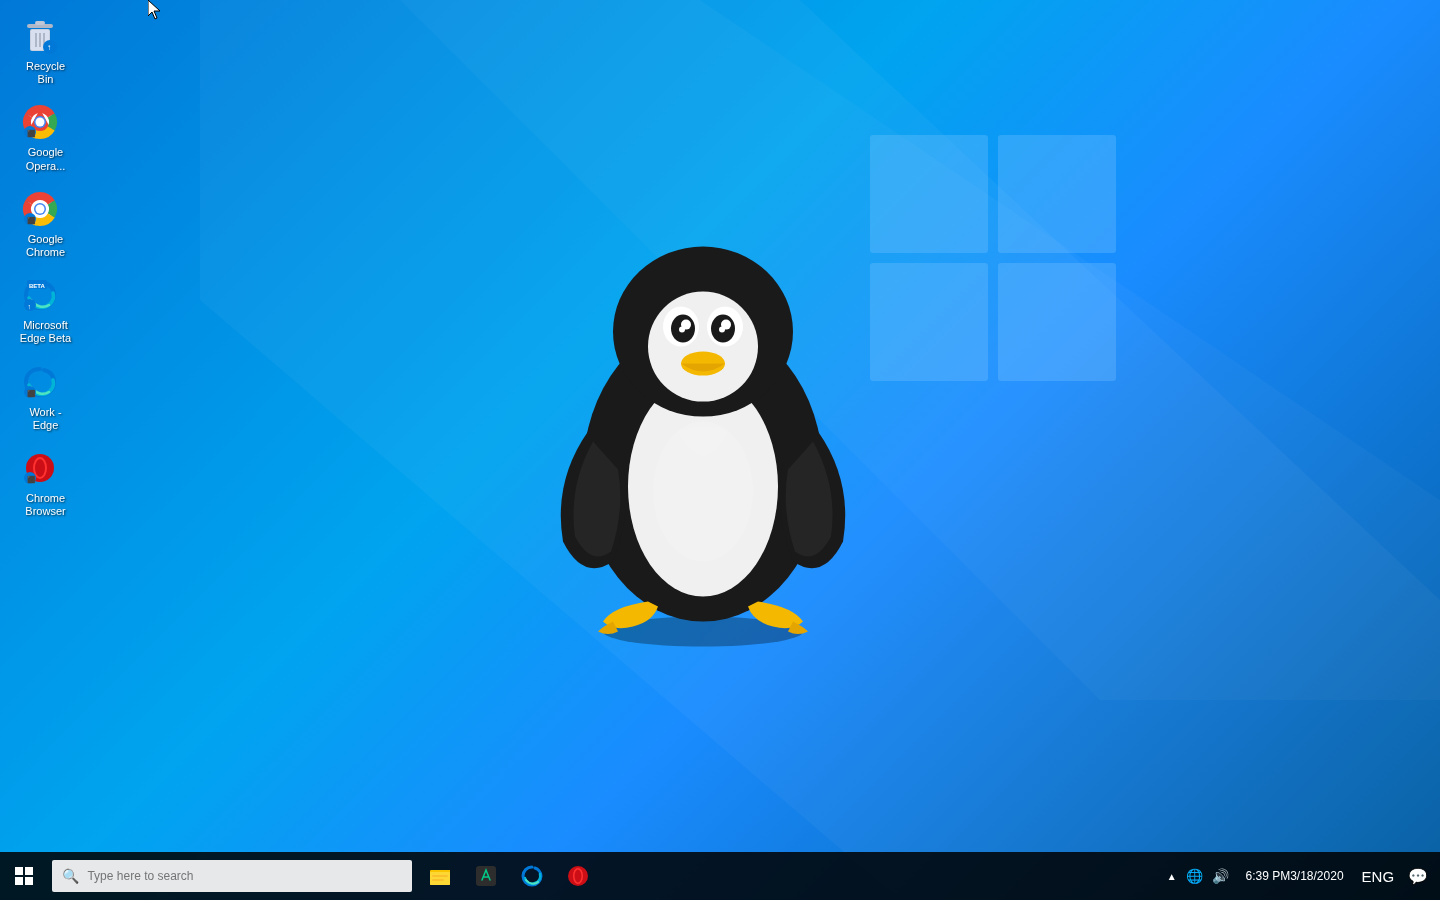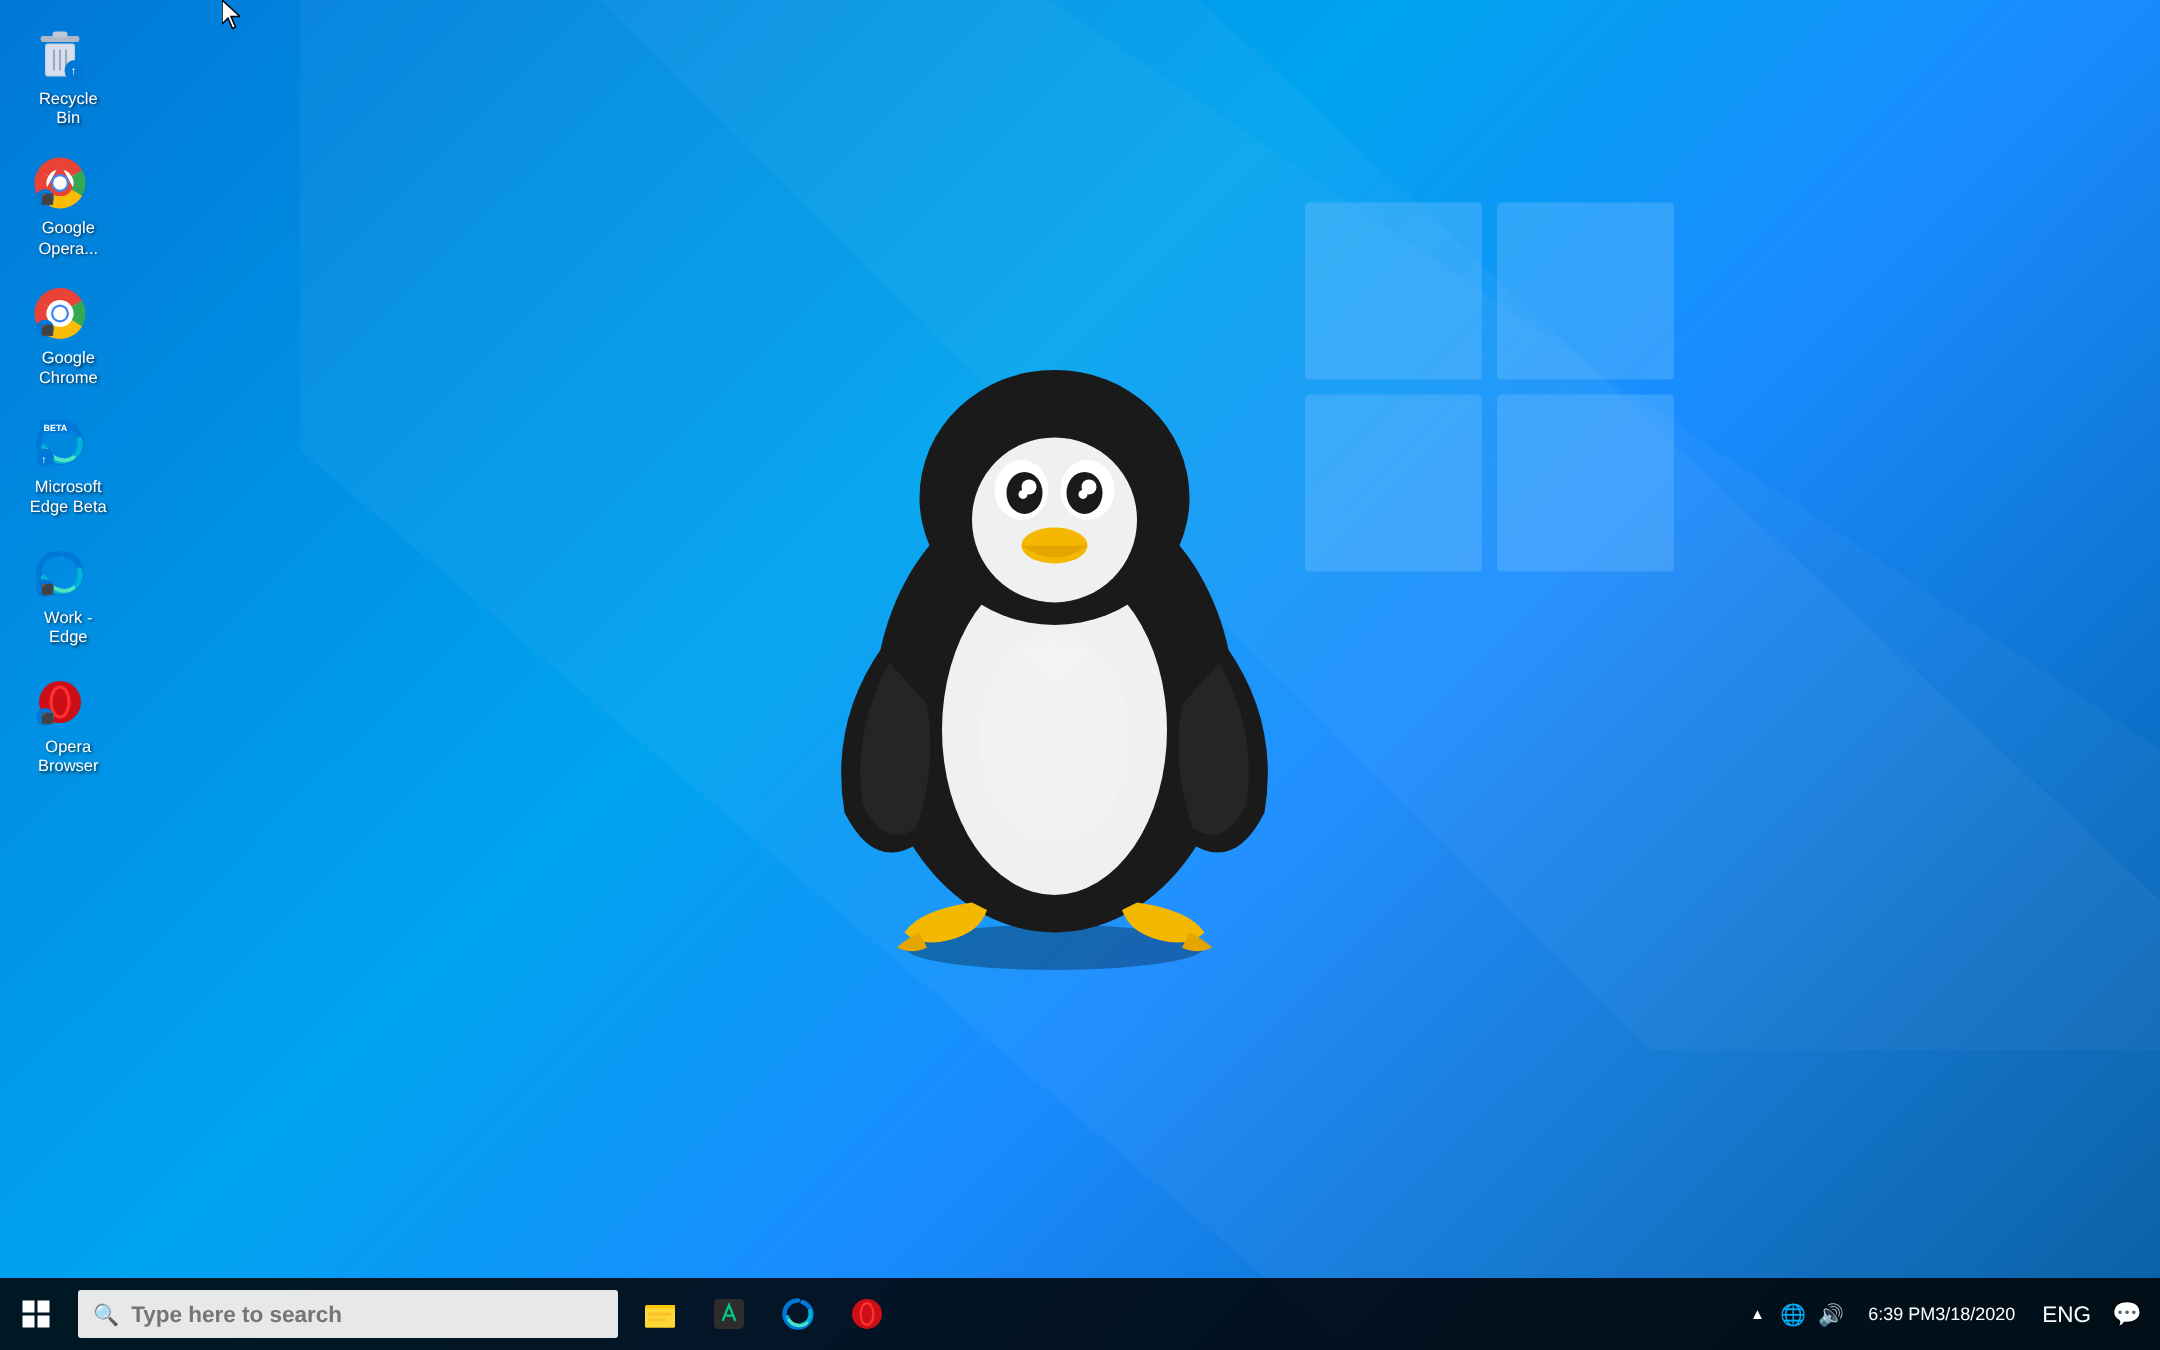--- a/index.html
+++ b/index.html
@@ -130,24 +130,23 @@
     #search-bar .search-icon-tb {
       color: #555;
       font-size: 14px;
       margin-right: 8px;
     }
 
     #search-bar input {
       border: none;
       outline: none;
       background: transparent;
-      font-size: 15px;
+      font-size: 12px;
       color: #333;
       width: 100%;
-      font-weight: bold;
     }
 
     #taskbar-apps {
       display: flex;
       align-items: center;
       margin-left: 6px;
       gap: 2px;
     }
 
     .taskbar-app {
@@ -346,21 +345,21 @@
           <ellipse cx="19" cy="19" rx="5" ry="9" fill="#cc0f16"></ellipse>
 
           <ellipse cx="19" cy="19" rx="10" ry="12" fill="none" stroke="#ff6666" stroke-width="0" opacity="0"></ellipse>
 
           <circle cx="19" cy="19" r="14" fill="none" stroke="#aa0000" stroke-width="0"></circle>
 
           <circle cx="9" cy="29" r="6" fill="#0078d7"></circle>
           <text x="6.5" y="32.5" font-size="7" fill="white">⬛</text>
         </svg>
       </div>
-      <span class="icon-label">Opera Browser</span>
+      <span class="icon-label">Chrome Browser</span>
     </div>
 
   </div>
 
   <svg id="tux" viewBox="0 0 340 420" xmlns="http://www.w3.org/2000/svg">
 
     <ellipse cx="170" cy="400" rx="100" ry="15" fill="rgba(0,0,0,0.3)"></ellipse>
 
     <ellipse cx="170" cy="240" rx="120" ry="150" fill="#1a1a1a"></ellipse>
 

